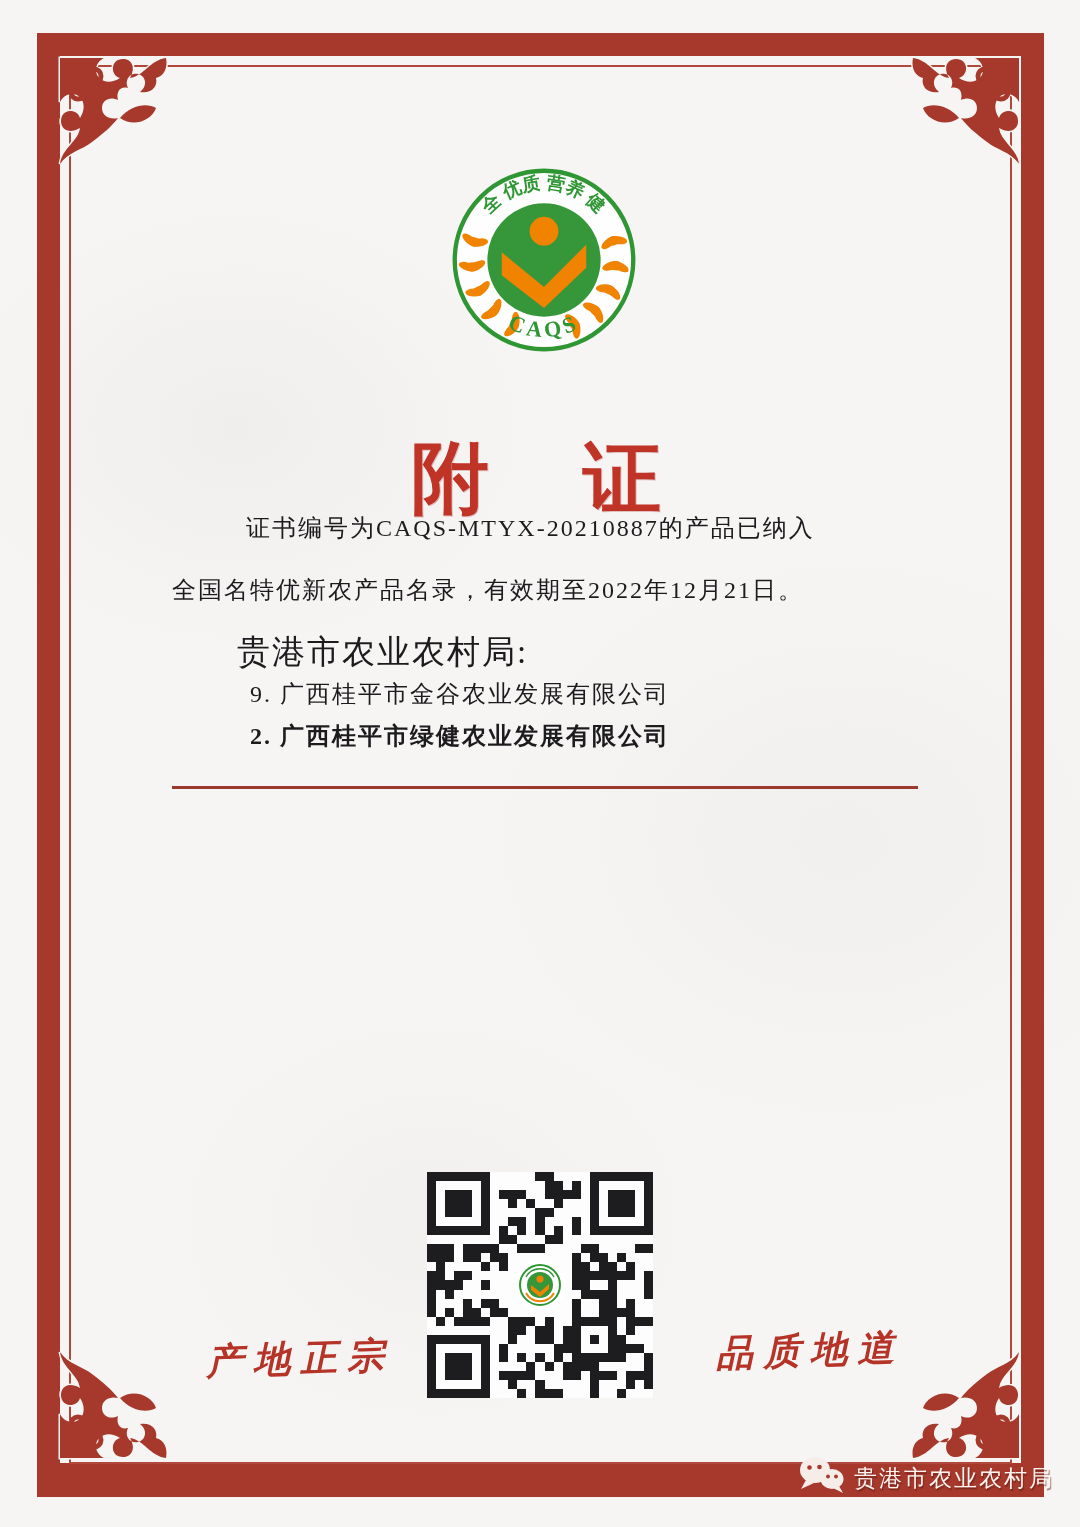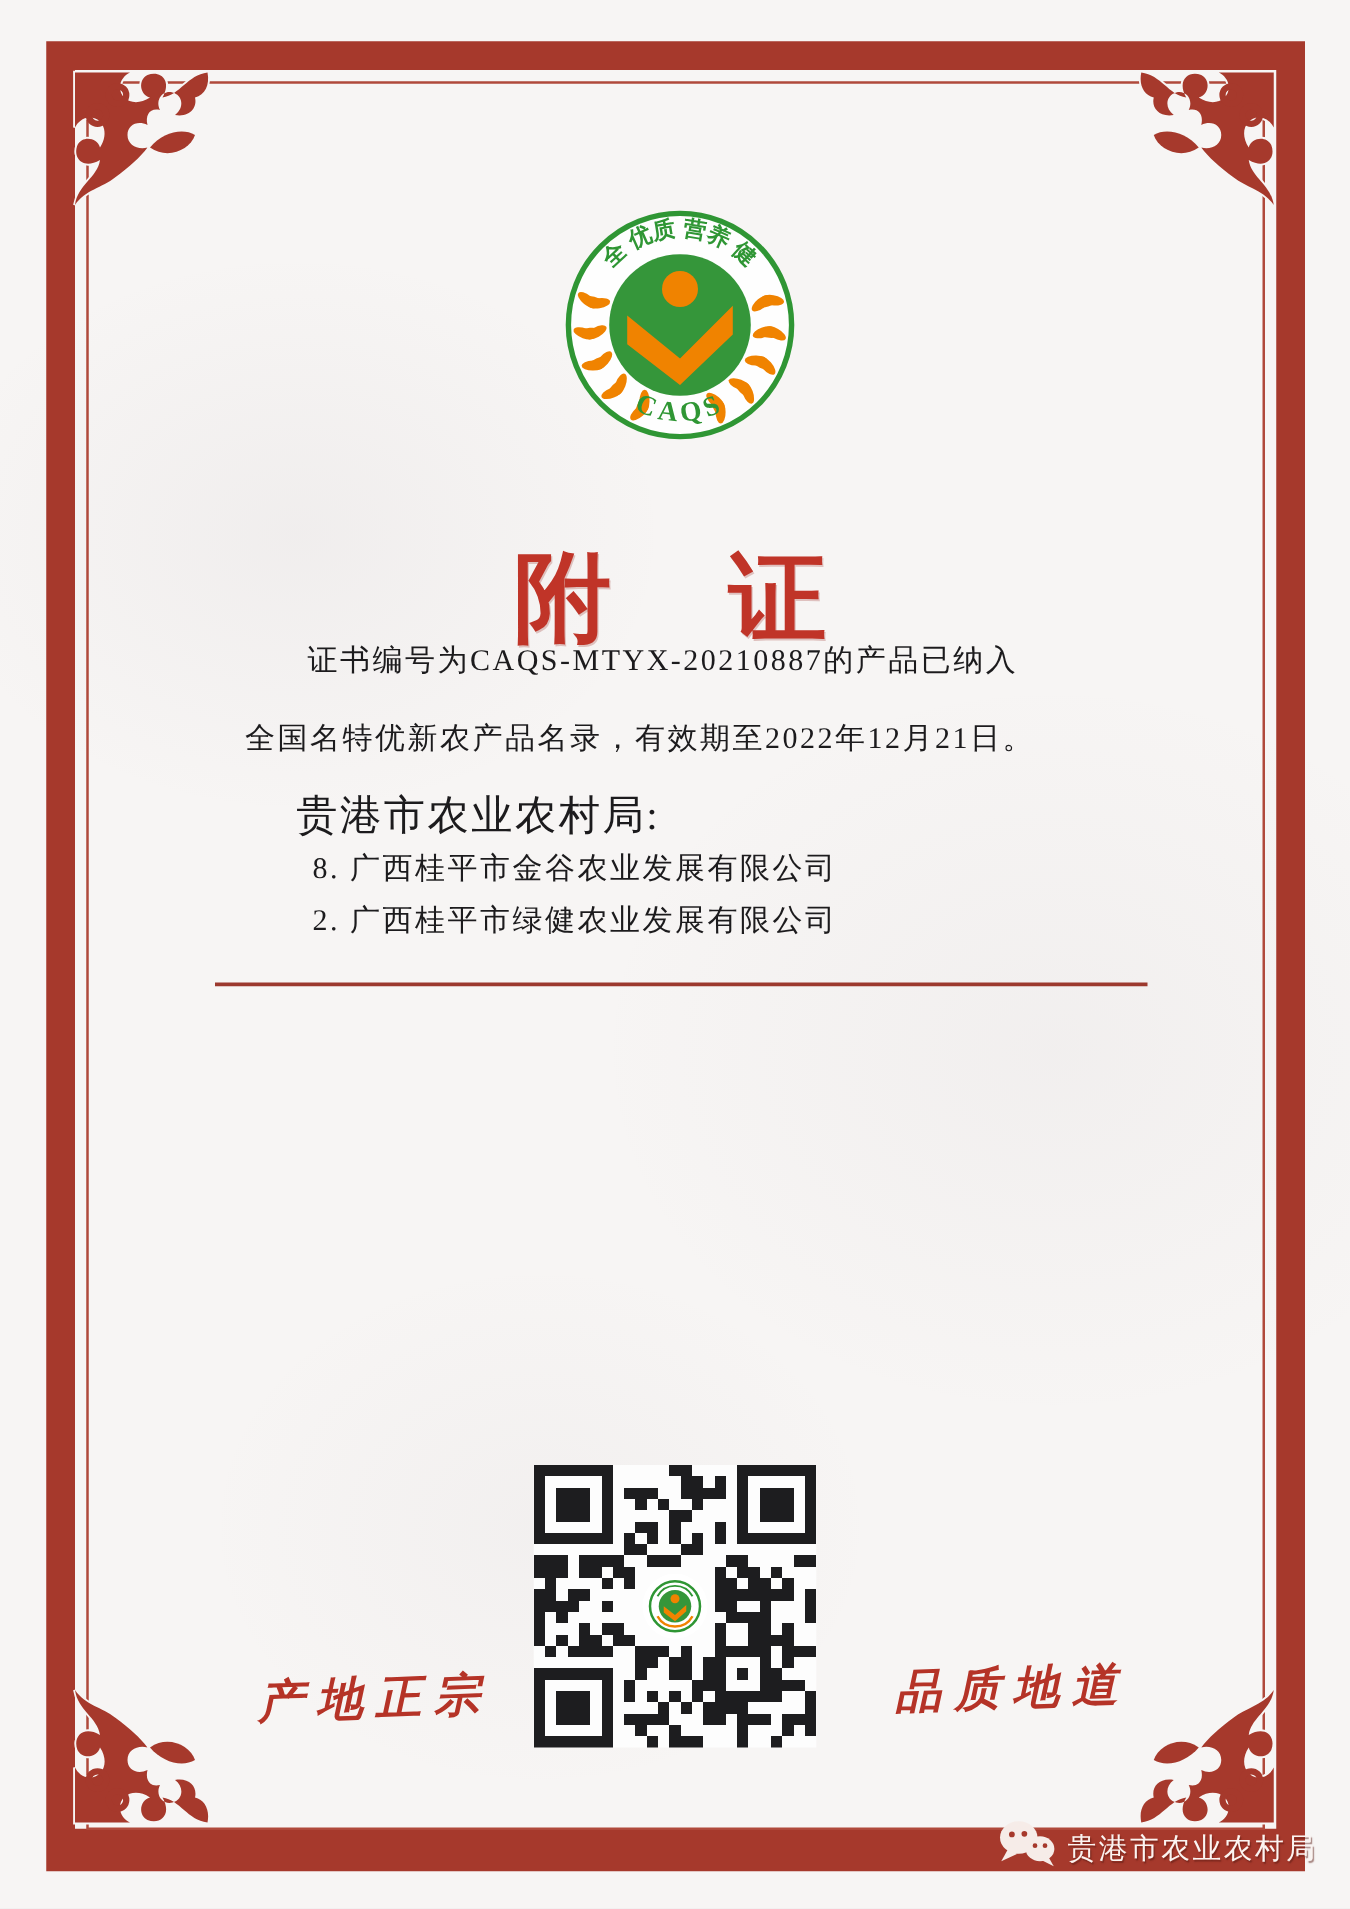--- a/index.html
+++ b/index.html
@@ -41,24 +41,24 @@
   
   .title{
     position:absolute;left:0;top:388px;width:1080px;text-align:center;
     font-size:78px;font-weight:bold;color:var(--title-red);
     letter-spacing:8px;text-shadow:1px 1px 0 rgba(150,40,30,.25);margin-top:39px;
   }
   
   .bodyblock{position:absolute;left:172px;top:0;width:760px;color:var(--ink);}
   .bline{position:absolute;font-size:24px;letter-spacing:2px;white-space:nowrap;}
   .l1{top:512px;left:74px;}
-  .l2{top:574px;left:0;margin-left:24px;}
+  .l2{top:574px;left:0;}
   .units-label{top:630px;left:65px;font-size:33px;}
   .u1{top:678px;left:78px;}
-  .u2{top:720px;left:78px;}
+  .u2{top:720px;left:78px;font-weight:bold;}
   .underline{
     position:absolute;left:172px;top:786px;width:746px;height:3px;
     background:#9c392e;
   }
   
   .qr{position:absolute;left:427px;top:1172px;width:226px;height:226px;background:#fdfdfd;}
   .qr svg{width:226px;height:226px;display:block;}
   .qr-logo{
     position:absolute;left:89px;top:89px;width:48px;height:48px;border-radius:50%;
     background:#fff;display:flex;align-items:center;justify-content:center;
@@ -169,21 +169,21 @@
       </text>
     </svg>
   </div>
 
   <div class="title">附　证</div>
 
   <div class="bodyblock">
     <div class="bline l1">证书编号为CAQS-MTYX-20210887的产品已纳入</div>
     <div class="bline l2">全国名特优新农产品名录，有效期至2022年12月21日。</div>
     <div class="bline units-label">贵港市农业农村局:</div>
-    <div class="bline u1">8. 广西桂平市金谷农业发展有限公司</div>
+    <div class="bline u1">9. 广西桂平市金谷农业发展有限公司</div>
     <div class="bline u2">2. 广西桂平市绿健农业发展有限公司</div>
   </div>
   <div class="underline"></div>
 
   <div class="qr">
     <svg id="qrsvg" viewBox="0 0 225 225" shape-rendering="crispEdges">
         <rect x="0" y="0" width="9" height="9" fill="#1d1d1f"></rect>
         <rect x="9" y="0" width="9" height="9" fill="#1d1d1f"></rect>
         <rect x="18" y="0" width="9" height="9" fill="#1d1d1f"></rect>
         <rect x="27" y="0" width="9" height="9" fill="#1d1d1f"></rect>

